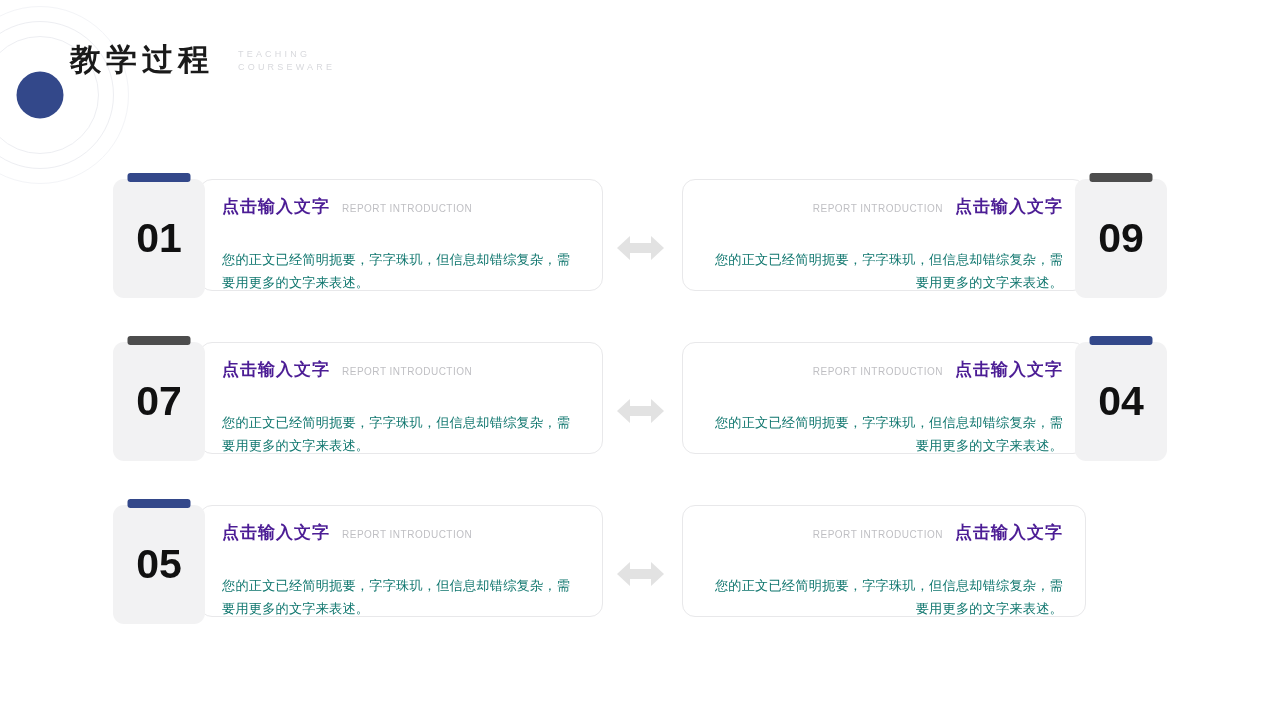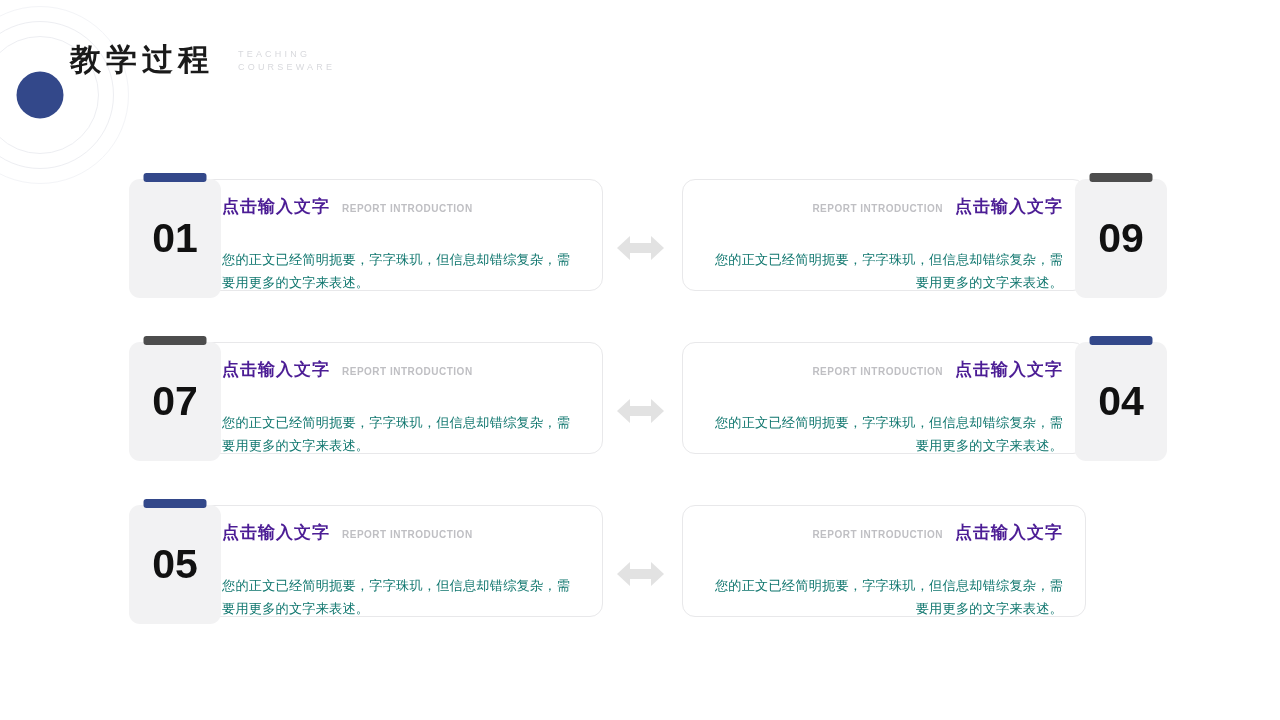--- a/index.html
+++ b/index.html
@@ -98,21 +98,21 @@
   .col.left  { left: 113px; }
   .col.right { left: 677px; }
 
   
   .num-wrap {
     position: absolute;
     top: 10px;
     width: 92px;
     height: 125px;
   }
-  .col.left  .num-wrap { left: 16px; }
+  .col.left  .num-wrap { left: 0px; }
   .col.right .num-wrap { right: 0px; }
 
   .num-bar {
     position: absolute;
     top: 0;
     left: 50%;
     transform: translateX(-50%);
     width: 63px;
     height: 9px;
     border-radius: 3px;
@@ -178,21 +178,21 @@
     font-weight: 700;
     color: #4c1d95;
     letter-spacing: 1px;
     line-height: 1.2;
     white-space: nowrap;
   }
   .kicker {
     font-size: 10px;
     color: #bfbfc3;
     letter-spacing: 0.5px;
-    font-weight: 700;
+    font-weight: 400;
     white-space: nowrap;
   }
   .body-text {
     font-size: 13.2px;
     line-height: 23px;
     color: #0f766e;
     letter-spacing: 0.2px;
     max-width: 353px;
     margin-top: 31px;
   }

